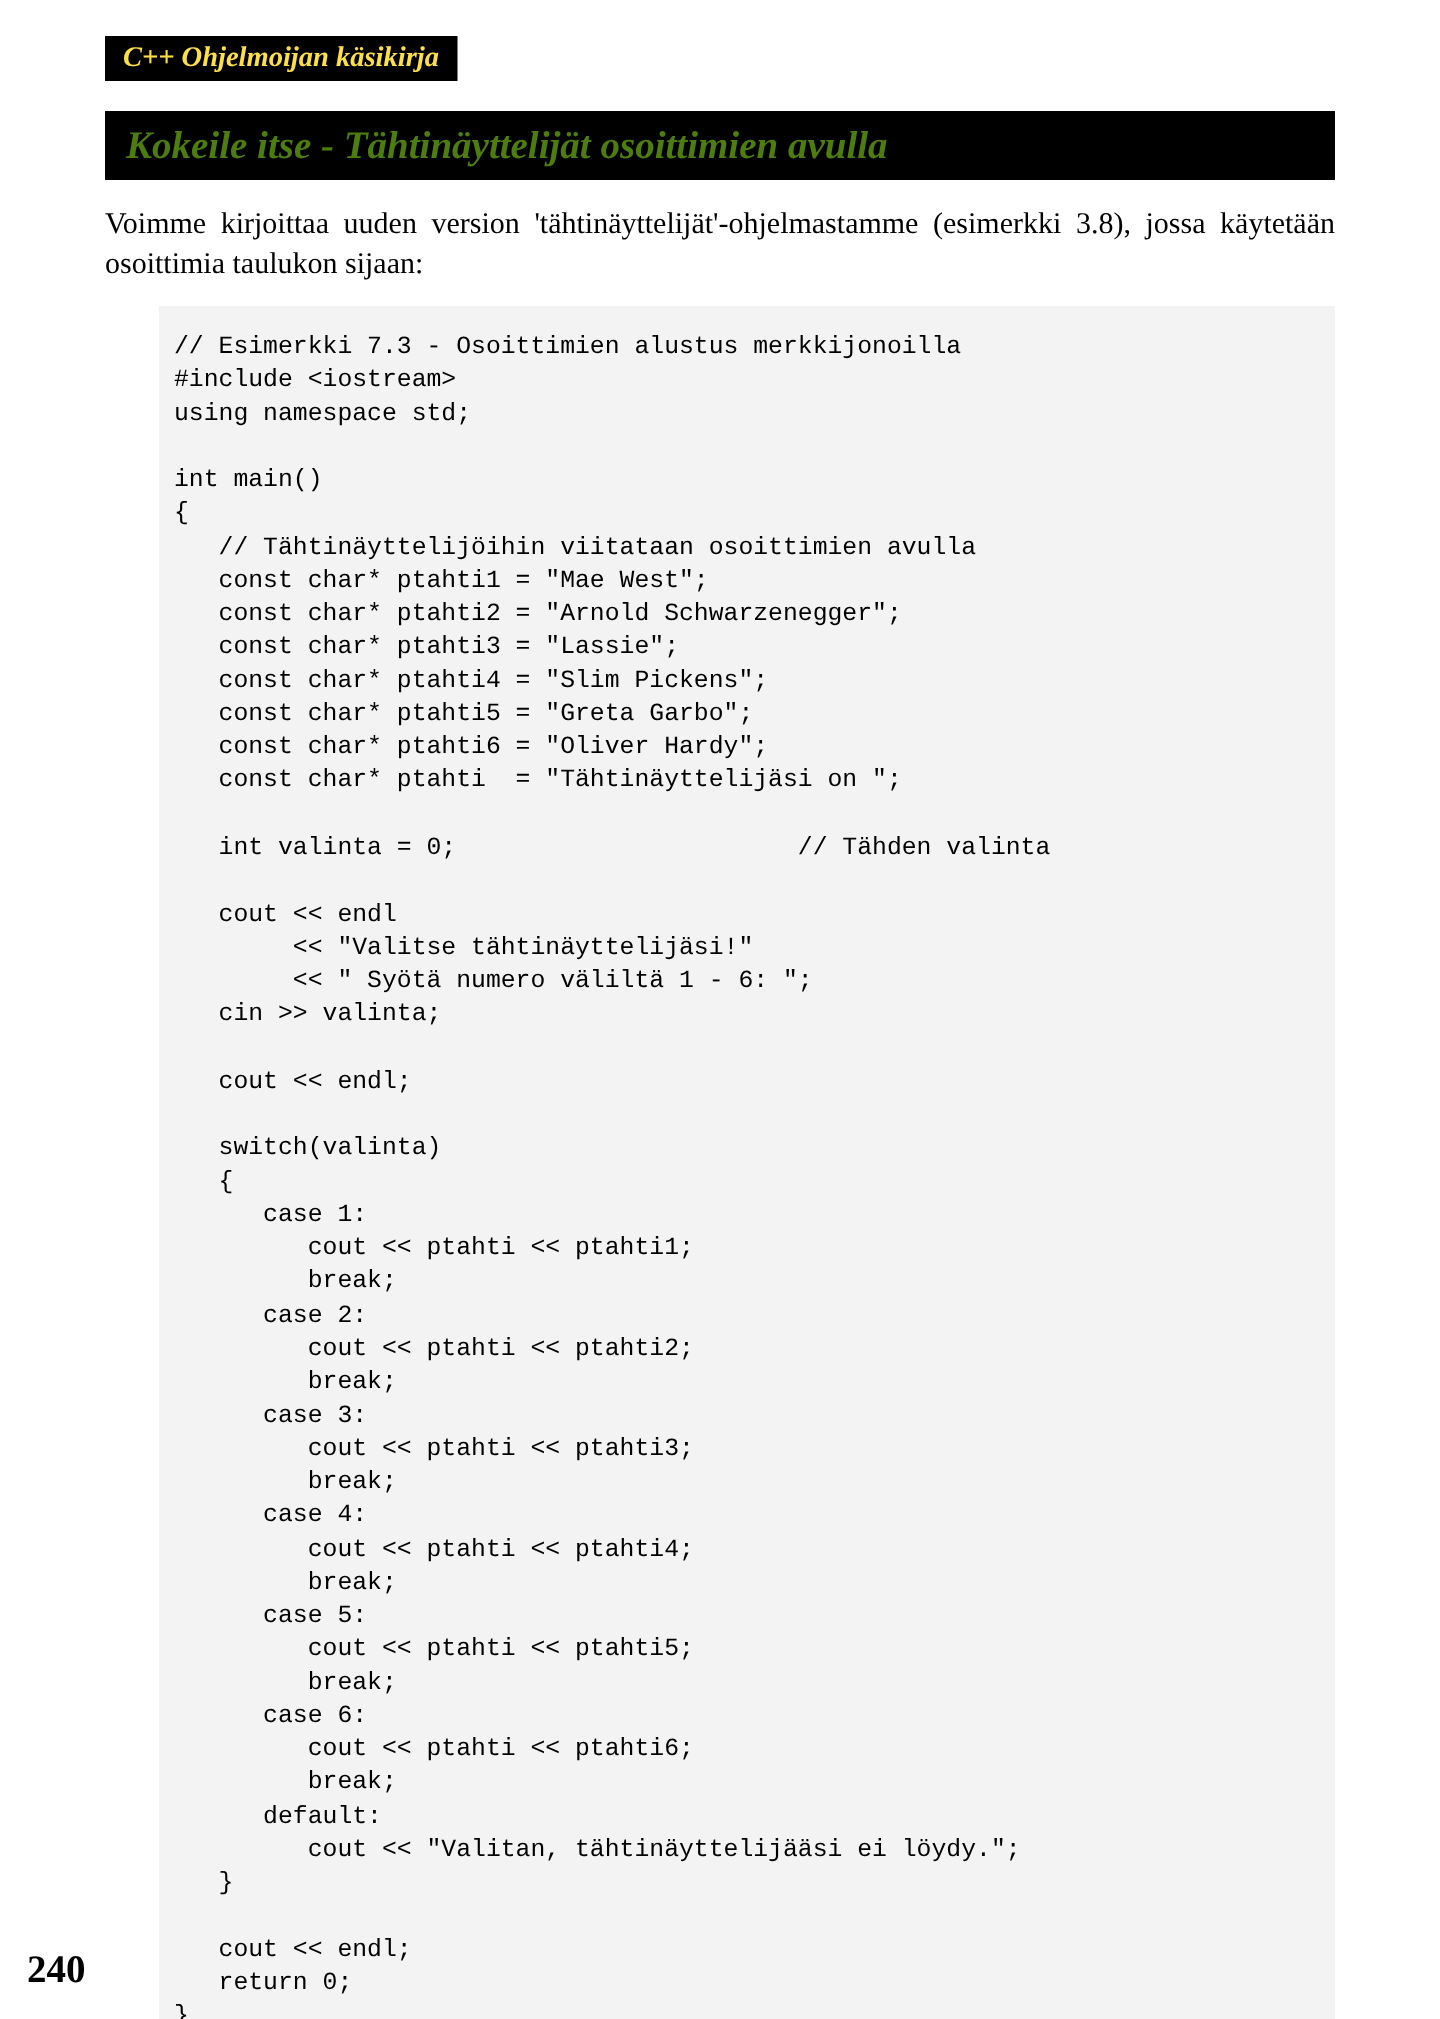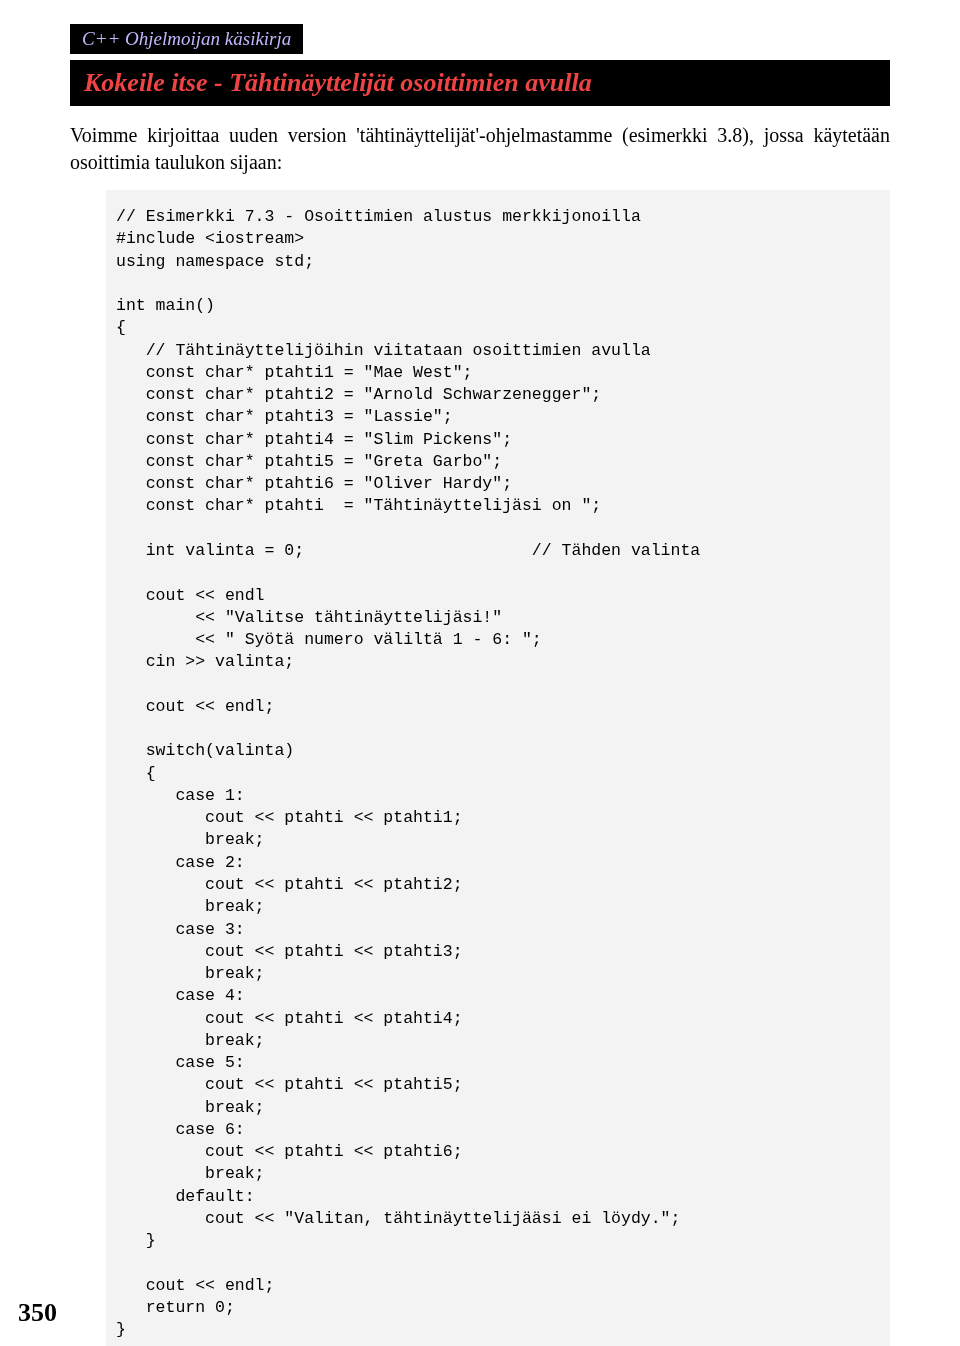--- a/index.html
+++ b/index.html
@@ -7,30 +7,30 @@
     background: #ffffff;
     font-family: Georgia, 'Times New Roman', serif;
     width: 960px;
     height: 1346px;
     position: relative;
     padding: 24px 70px 20px 70px;
   }
   .book-label {
     display: inline-block;
     background: #000;
-    color: #c4b5fd;
+    color: #fde047;
     font-style: italic;
-    font-weight: normal;
+    font-weight: bold;
     padding: 4px 12px;
     font-size: 19px;
-    margin-bottom: 6px;
+    margin-bottom: 20px;
   }
   .section-title {
     background: #000;
-    color: #ef4444;
+    color: #4d7c0f;
     font-style: italic;
     font-weight: bold;
     padding: 8px 14px;
     font-size: 26px;
     margin-bottom: 16px;
   }
   .intro-text {
     font-size: 20px;
     line-height: 1.35;
     margin-bottom: 14px;
@@ -110,16 +110,16 @@
          cout &lt;&lt; ptahti &lt;&lt; ptahti6;
          break;
       default:
          cout &lt;&lt; "Valitan, tähtinäyttelijääsi ei löydy.";
    }
 
    cout &lt;&lt; endl;
    return 0;
 }</pre>
 
-<div class="page-number">350</div>
+<div class="page-number">240</div>
 
 
 
 
 </body></html>

